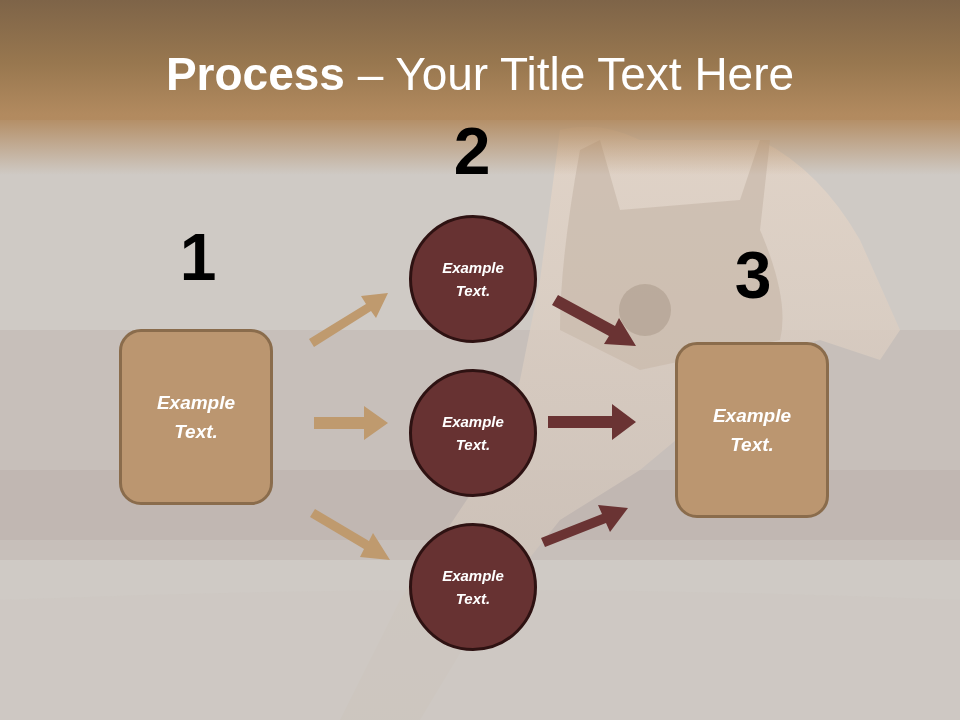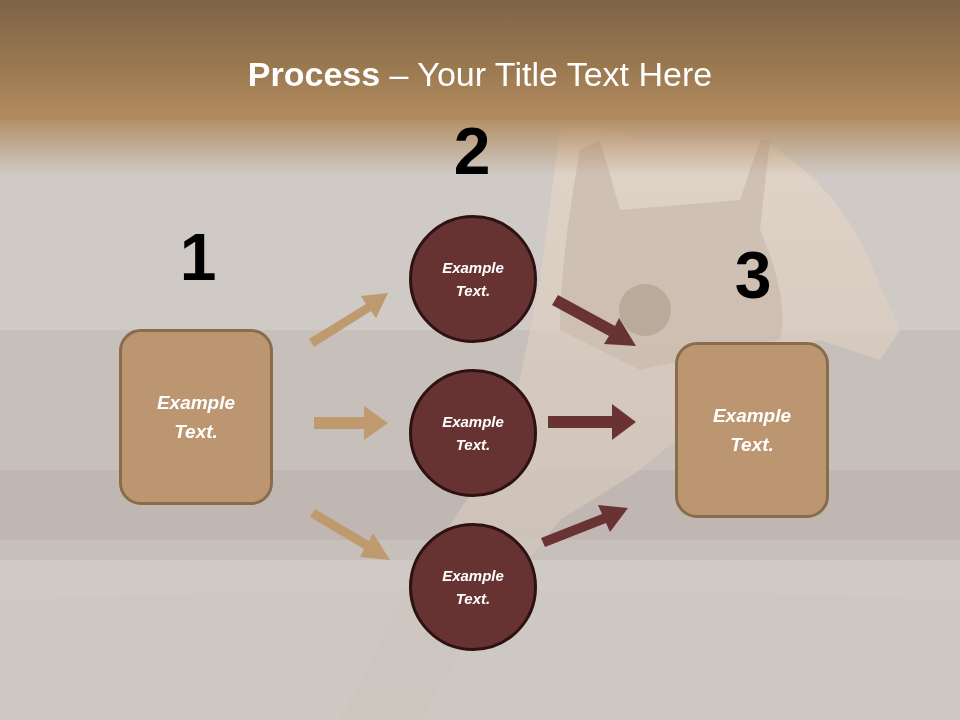--- a/index.html
+++ b/index.html
@@ -6,21 +6,21 @@
   body { width:960px; height:720px; overflow:hidden; position:relative;
          font-family:"Liberation Sans", "DejaVu Sans", sans-serif; }
   .slide { position:absolute; left:0; top:0; width:960px; height:720px; overflow:hidden;
            background:#cfcac5; }
   .header-band { position:absolute; left:0; top:0; width:960px; height:140px;
            background:linear-gradient(to bottom, #7e6448 0%, #98774f 45%, #b28a5f 82%, #c9b7a3 100%); }
   .photo-layer { position:absolute; left:0; top:120px; width:960px; height:600px; }
   .bg-fade { position:absolute; left:0; top:115px; width:960px; height:60px;
            background:linear-gradient(to bottom, rgba(178,138,95,1) 0%, rgba(206,200,194,0) 100%); }
   .title { position:absolute; left:0; top:52px; width:960px; text-align:center;
-           color:#ffffff; font-size:34px; line-height:44px; }
+           color:#ffffff; font-size:46px; line-height:44px; }
   .title .bold { font-weight:bold; }
   .num { position:absolute; font-weight:bold; font-size:66px; line-height:66px; color:#000;
          width:80px; text-align:center; }
   .box { position:absolute; width:154px; height:176px; border-radius:22px;
          background:#bb9670; border:3px solid #8a6c4c; box-sizing:border-box;
          display:flex; flex-direction:column; align-items:center; justify-content:center;
          color:#fff; font-style:italic; font-weight:bold; font-size:19px; line-height:29px; text-align:center; }
   .circle { position:absolute; width:128px; height:128px; border-radius:50%;
          background:#673232; border:3px solid #2e1212; box-sizing:border-box;
          display:flex; flex-direction:column; align-items:center; justify-content:center;

